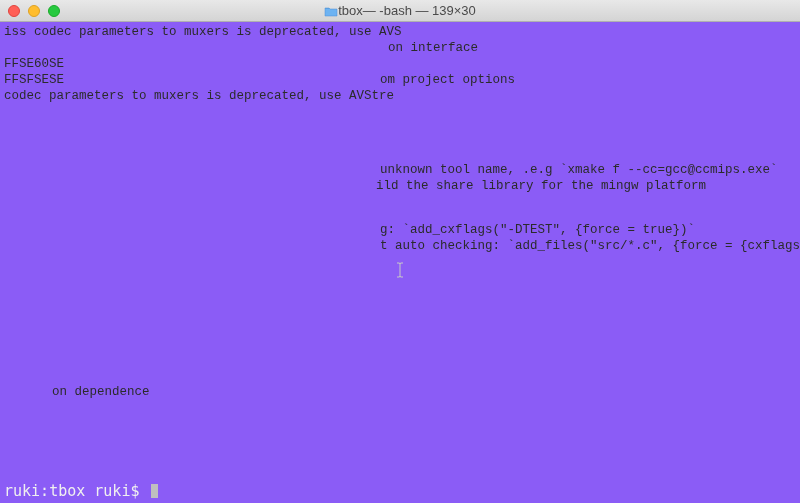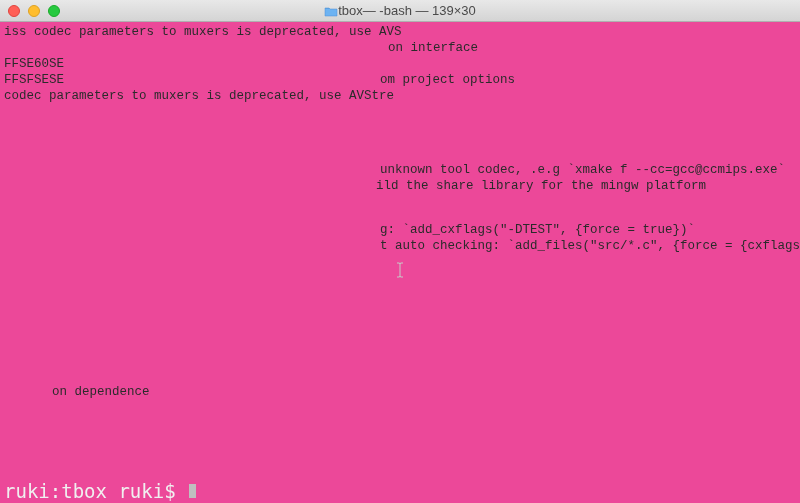--- a/index.html
+++ b/index.html
@@ -43,21 +43,21 @@
       align-items: center;
     }
     .folder-icon {
       width: 14px;
       height: 11px;
       display: inline-block;
     }
     .terminal {
       width: 100%;
       height: calc(100% - 22px);
-      background: #ec4899;
+      background: #8b5cf6;
       position: relative;
       font-family: Menlo, Monaco, "Courier New", monospace;
       font-size: 12.5px;
       line-height: 16px;
       color: #888888;
       overflow: hidden;
     }
     .ghost-text {
       position: absolute;
       color: #2b2b2b;
@@ -84,21 +84,21 @@
       color: #c0c0c0;
       font-size: 16px;
     }
     .prompt-line {
       position: absolute;
       bottom: 4px;
       left: 4px;
       display: flex;
       align-items: center;
       font-family: Menlo, Monaco, monospace;
-      font-size: 19px;
+      font-size: 15px;
     }
     .prompt-text {
       color: #f0f0f0;
       white-space: pre;
     }
     .cursor-block {
       width: 7px;
       height: 14px;
       background: #bfbfbf;
       margin-left: 2px;
@@ -125,21 +125,21 @@
   </div>
 </div>
 
 <div class="terminal">
   <div class="ghost-text ghost-line-1">iss codec parameters to muxers is deprecated, use AVS</div>
   <div class="ghost-text ghost-line-2">FFSE60SE</div>
   <div class="ghost-text ghost-line-3">FFSFSESE</div>
   <div class="ghost-text ghost-line-4">codec parameters to muxers is deprecated, use AVStre</div>
   <div class="ghost-text ghost-right-1">on interface</div>
   <div class="ghost-text ghost-right-2">om project options</div>
-  <div class="ghost-text ghost-right-3">unknown tool codec, .e.g `xmake f --cc=gcc@ccmips.exe`</div>
+  <div class="ghost-text ghost-right-3">unknown tool name, .e.g `xmake f --cc=gcc@ccmips.exe`</div>
   <div class="ghost-text ghost-right-4">ild the share library for the mingw platform</div>
   <div class="ghost-text ghost-right-5">g: `add_cxflags("-DTEST", {force = true})`</div>
   <div class="ghost-text ghost-right-6">t auto checking: `add_files("src/*.c", {force = {cxflags = "-</div>
   <div class="ghost-text ghost-dep">on dependence</div>
 
   <div class="cursor-ibeam">
     <svg width="8" height="16" viewBox="0 0 8 16">
       <path d="M1 1 L3 1 M5 1 L7 1 M4 1 L4 15 M1 15 L3 15 M5 15 L7 15 M3 1 Q4 1 4 2 M5 1 Q4 1 4 2 M3 15 Q4 15 4 14 M5 15 Q4 15 4 14" stroke="#c8c8c8" stroke-width="1" fill="none"></path>
     </svg>
   </div>

